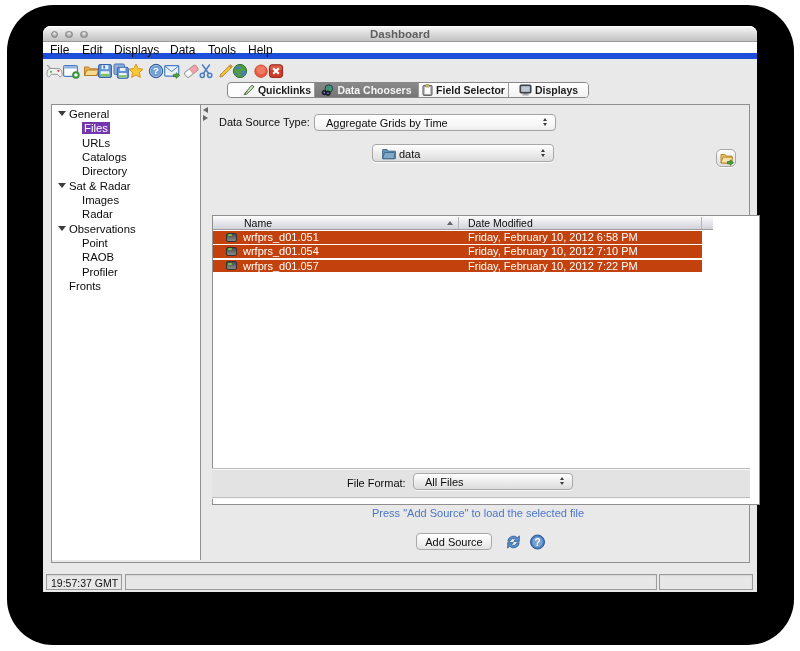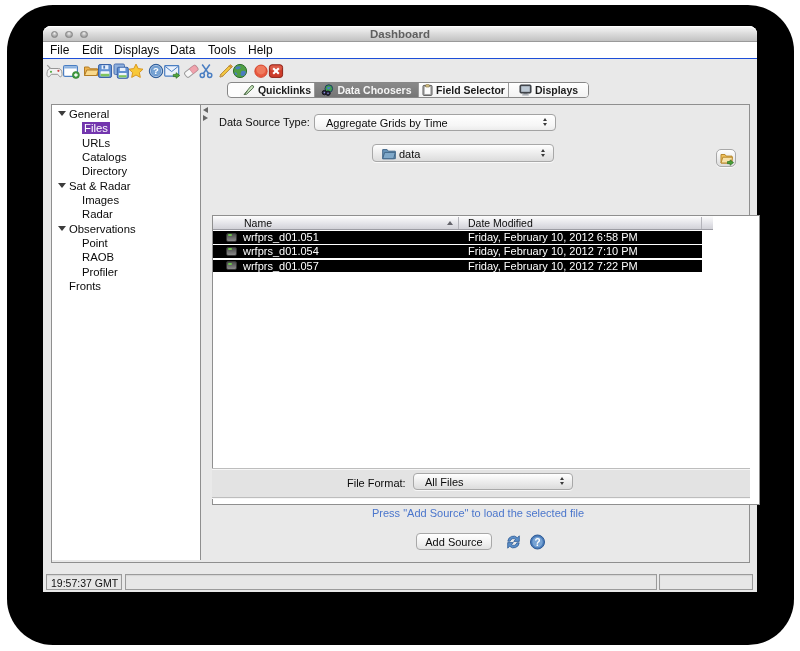--- a/index.html
+++ b/index.html
@@ -3,42 +3,42 @@
 <meta charset="utf-8">
 <style>
 *{margin:0;padding:0;box-sizing:border-box;}
 html,body{width:800px;height:651px;background:#fff;font-family:"Liberation Sans",sans-serif;position:relative;overflow:hidden;}
 .abs{position:absolute;}
 #shadow{left:6.5px;top:5px;width:787px;height:640px;background:#000;border-radius:46px;}
 #win{left:43px;top:26px;width:714px;height:566px;background:#e9e9e9;border-radius:8px 8px 0 0;}
 #titlebar{left:0;top:0;width:714px;height:16px;border-radius:8px 8px 0 0;background:linear-gradient(#f9f9f9,#d9d9d9 55%,#c2c2c2);border-bottom:1px solid #9a9a9a;box-shadow:inset 0 1px 0 #ffffff;}
 .tl{top:4.5px;width:7.5px;height:7.5px;border-radius:50%;background:radial-gradient(circle at 50% 30%,#ededed,#a9a9a9 60%,#8e8e8e);border:0.5px solid #848484;}
 #wtitle{left:0;top:0;width:714px;height:16px;text-align:center;font-size:11.5px;line-height:17px;font-weight:bold;color:#5f5f5f;}
-#menubar{left:0;top:16px;width:714px;height:16.5px;background:#fff;border-bottom:1px solid #1d4ed8;text-decoration:underline;}
+#menubar{left:0;top:16px;width:714px;height:16.5px;background:#fff;border-bottom:6px solid #1d4ed8;text-decoration:underline;}
 .mi{top:1px;height:15px;line-height:15px;font-size:12px;color:#0a0a0a;}
 .ticon{top:37px;}
 #tabrow{left:184px;top:56px;height:15.5px;display:flex;border:1px solid #878787;border-radius:4px;overflow:hidden;background:#fdfdfd;}
 .tab{height:100%;display:flex;align-items:center;justify-content:center;font-size:10.5px;font-weight:bold;color:#1c1c1c;background:linear-gradient(#ffffff,#f2f2f2);border-right:1px solid #9a9a9a;gap:3px;}
 .tab.sel{background:linear-gradient(#898989,#767676);color:#f4f4f4;}
 .tab:last-child{border-right:none;}
 #cpanel{left:8px;top:78px;width:699px;height:459px;border:1px solid #8f8f8f;background:#e9e9e9;}
 #tree{left:9px;top:79px;width:149px;height:455px;background:#fff;border-right:1px solid #8f8f8f;}
 .trow{left:0;width:148px;height:14.3px;font-size:11.3px;color:#0a0a0a;line-height:14.3px;}
 .tri{width:0;height:0;border-left:4.3px solid transparent;border-right:4.3px solid transparent;border-top:5.5px solid #3c3c3c;}
 #filesel{background:#7336ae;color:#fff;padding:0 2px;}
 .lbl{font-size:11px;color:#0c0c0c;}
 .combo1{border:1px solid #a3a3a3;border-radius:4px;background:linear-gradient(#ffffff,#f6f6f6 70%,#ececec);}
 .combo2{border:1px solid #a8a8a8;border-radius:4px;background:linear-gradient(#ffffff,#efefef 45%,#dcdcdc);box-shadow:0 1px 0 rgba(255,255,255,.7);}
 .updown{position:absolute;right:8px;top:0;height:100%;display:flex;flex-direction:column;justify-content:center;gap:2px;}
 .updown .u{width:0;height:0;border-left:2.8px solid transparent;border-right:2.8px solid transparent;border-bottom:3.6px solid #3a3a3a;}
 .updown .d{width:0;height:0;border-left:2.8px solid transparent;border-right:2.8px solid transparent;border-top:3.6px solid #3a3a3a;}
 #table{left:169px;top:145px;width:548px;height:290px;border:1px solid #8f8f8f;background:#fff;margin-top:44px;}
 #thead{left:0;top:0;width:500px;height:14px;background:linear-gradient(#fdfdfd,#e3e3e8 60%,#d2d2d8);border-bottom:1px solid #9c9ca3;}
 .hdiv{top:1px;width:1px;height:12px;background:#b4b4ba;}
-.prow{left:0;width:489px;height:12.5px;background:#000000;color:#fff;font-size:11px;line-height:12.5px;}
+.prow{left:0;width:489px;height:12.5px;background:#c2410c;color:#fff;font-size:11px;line-height:12.5px;}
 .ficon{left:13px;top:1.5px;width:11px;height:9px;border-radius:2px;background:linear-gradient(#4a4a4a,#8a8a8a);border:0.5px solid #333;}
 .ficon:before{content:"";position:absolute;left:0.5px;top:0.5px;width:4px;height:2px;background:#6dbf4e;border-radius:1px;}
 #fmtband{left:169px;top:442px;width:538px;height:30px;background:#e3e3e3;border-top:1px solid #bdbdbd;border-bottom:1px solid #bdbdbd;box-shadow:inset 0 1px 0 #f6f6f6,0 1px 0 #f6f6f6;}
 #bluemsg{left:166px;top:481px;width:538px;text-align:center;font-size:11px;color:#4b76cc;}
 #addbtn{left:373px;top:507px;width:76px;height:17px;border:1px solid #a8a8a8;border-radius:4px;background:linear-gradient(#ffffff,#f1f1f1 60%,#e2e2e2);font-size:11px;color:#0c0c0c;text-align:center;line-height:16px;}
 .statusbox{top:548px;height:16px;border:1px solid #9b9b9b;background:#e7e7e7;box-shadow:inset 0 1px 1px rgba(0,0,0,.08);}
 </style>
 </head>
 <body>
 <div class="abs" id="shadow"></div>

